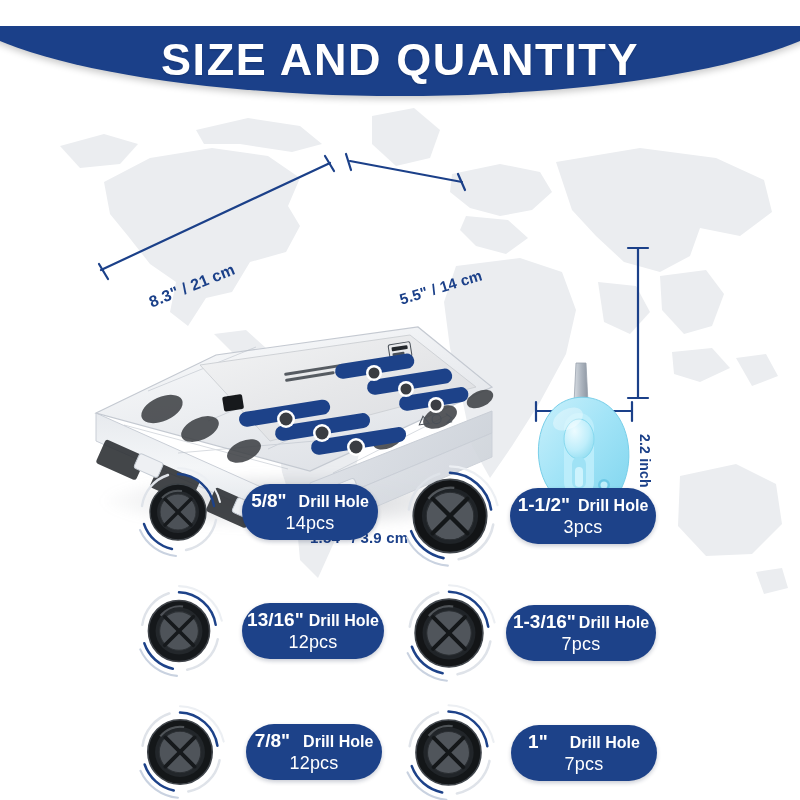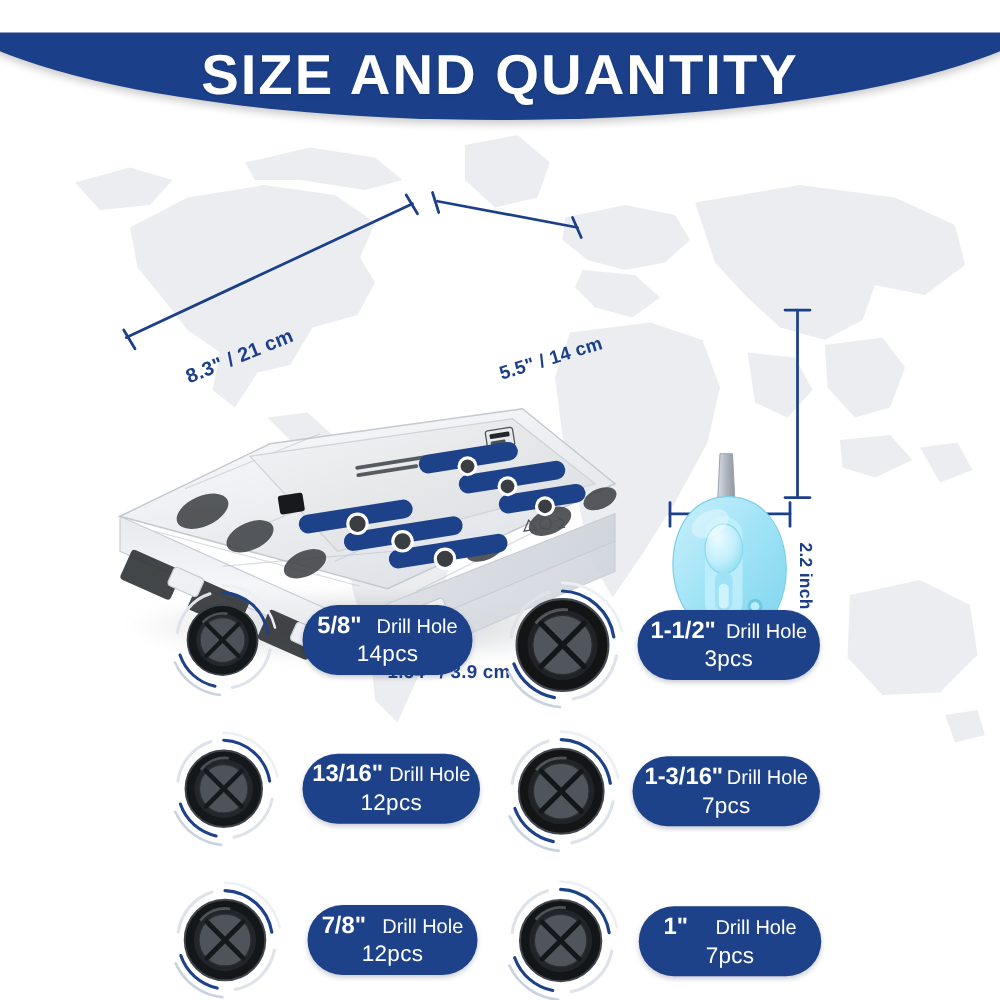--- a/index.html
+++ b/index.html
@@ -74,21 +74,21 @@
   .pill{
     position:relative;
     background:#1d4289;
     color:#fff;border-radius:999px;
     display:flex;flex-direction:column;align-items:center;justify-content:center;
     box-shadow:0 2px 4px rgba(10,25,60,.22);
     box-sizing:border-box;
   }
   .pill-row1{display:flex;align-items:baseline;justify-content:center;white-space:nowrap;width:100%;}
   .pill-size{font-weight:bold;font-size:19px;letter-spacing:0px;}
-  .pill-drill{font-weight:normal;font-size:16px;}
+  .pill-drill{font-weight:bold;font-size:16px;}
   .pill-qty{font-weight:normal;font-size:18px;margin-top:1px;letter-spacing:.2px;}
 
   
   .cell.c0 .pill{width:136px;height:56px;margin-left:14px;}
   .cell.c0 .pill-size{margin-right:12px;}
   .cell.c1 .pill{width:146px;height:56px;margin-left:6px;}
   .cell.c1 .pill-size{margin-right:8px;}
   .cell.c2 .pill{width:142px;height:56px;margin-left:12px;}
   .cell.c2 .pill-size{margin-right:5px;}
   .cell.c3 .pill{width:150px;height:56px;margin-left:4px;}

